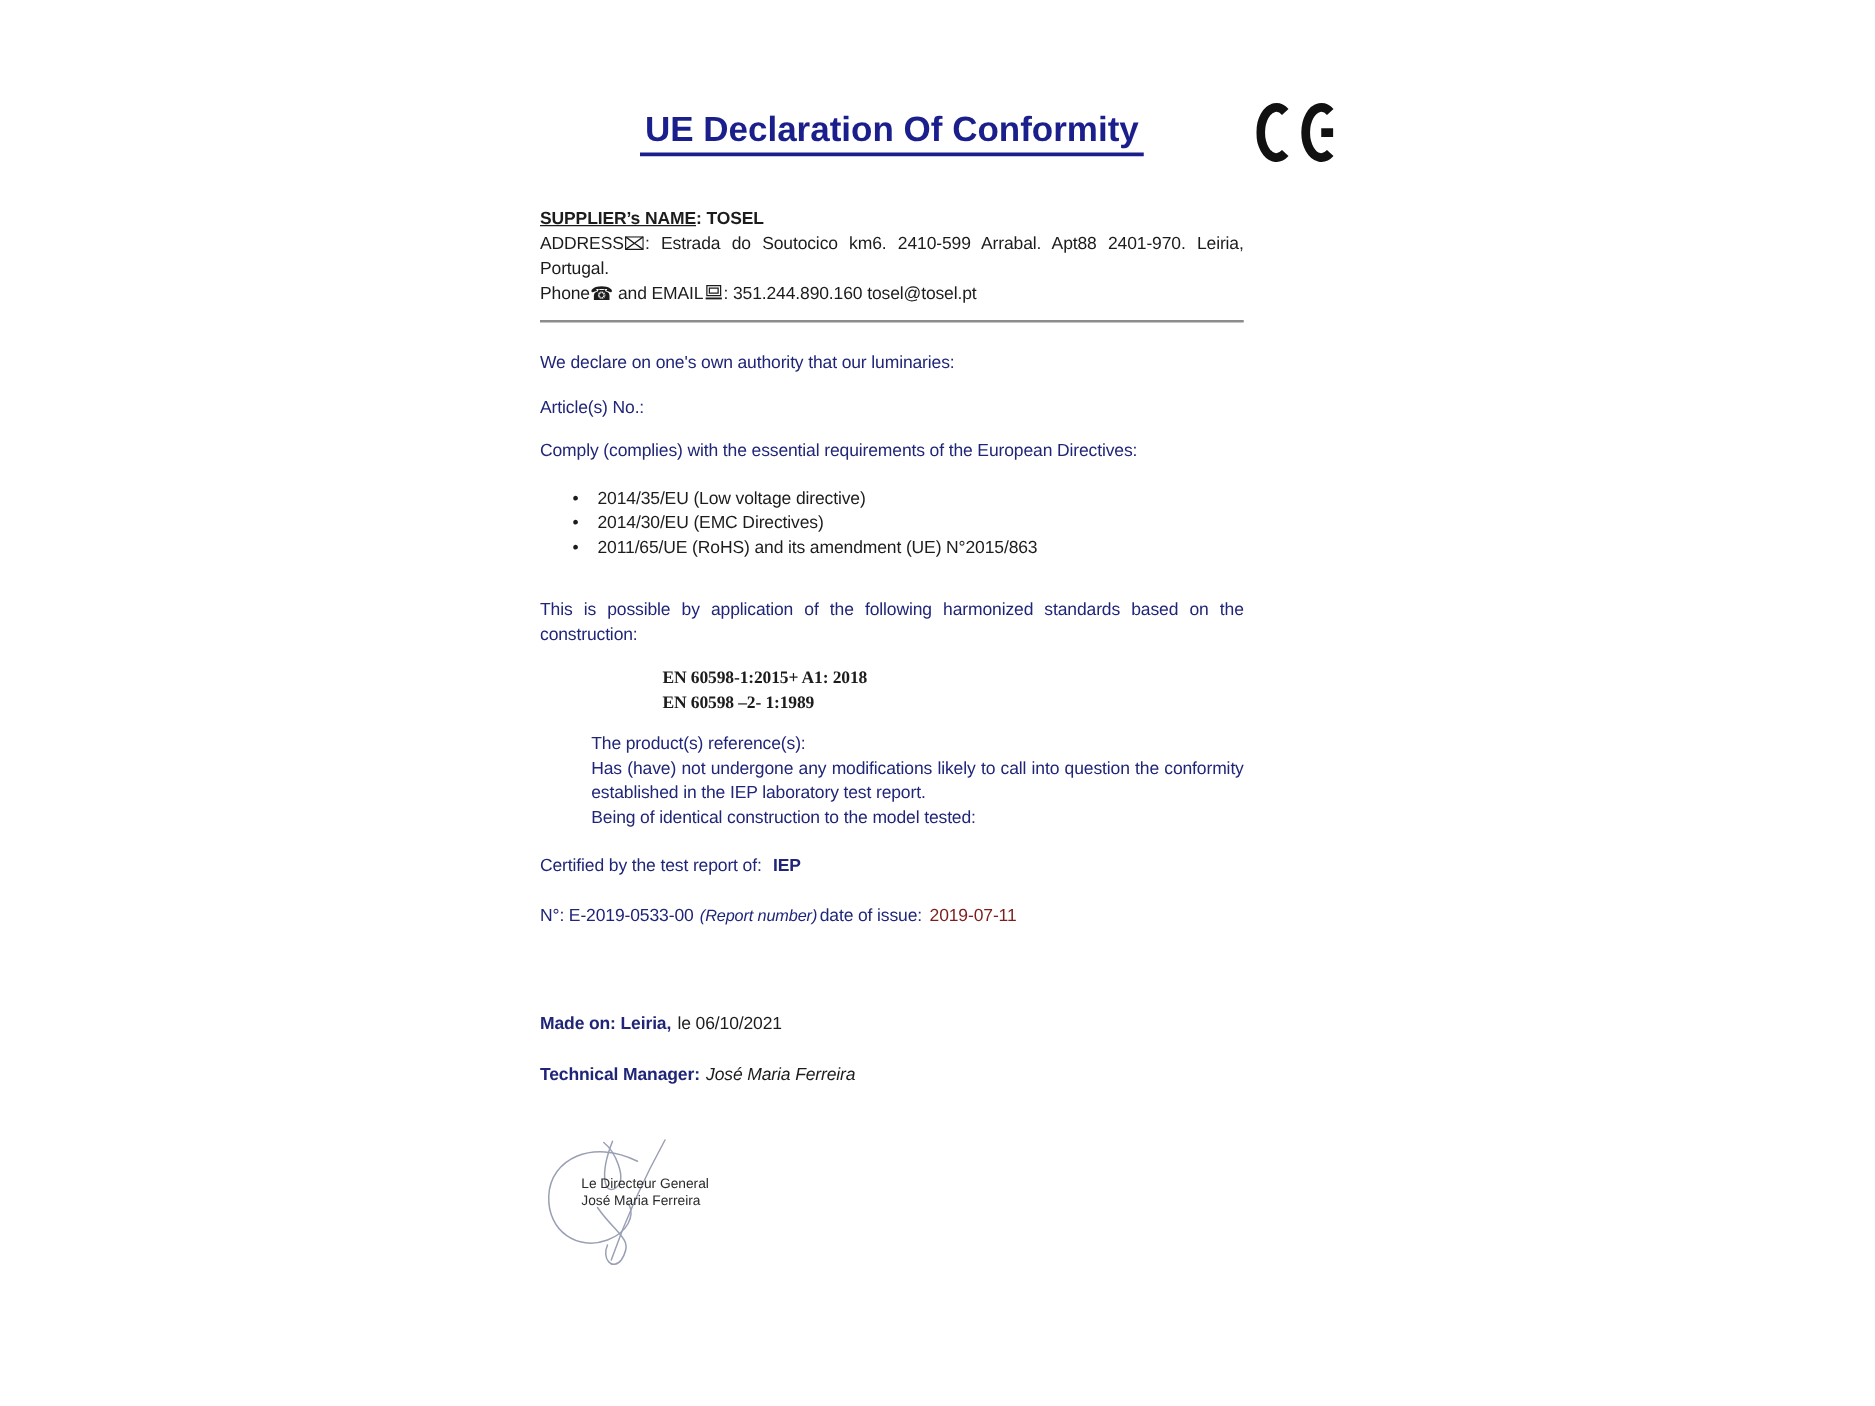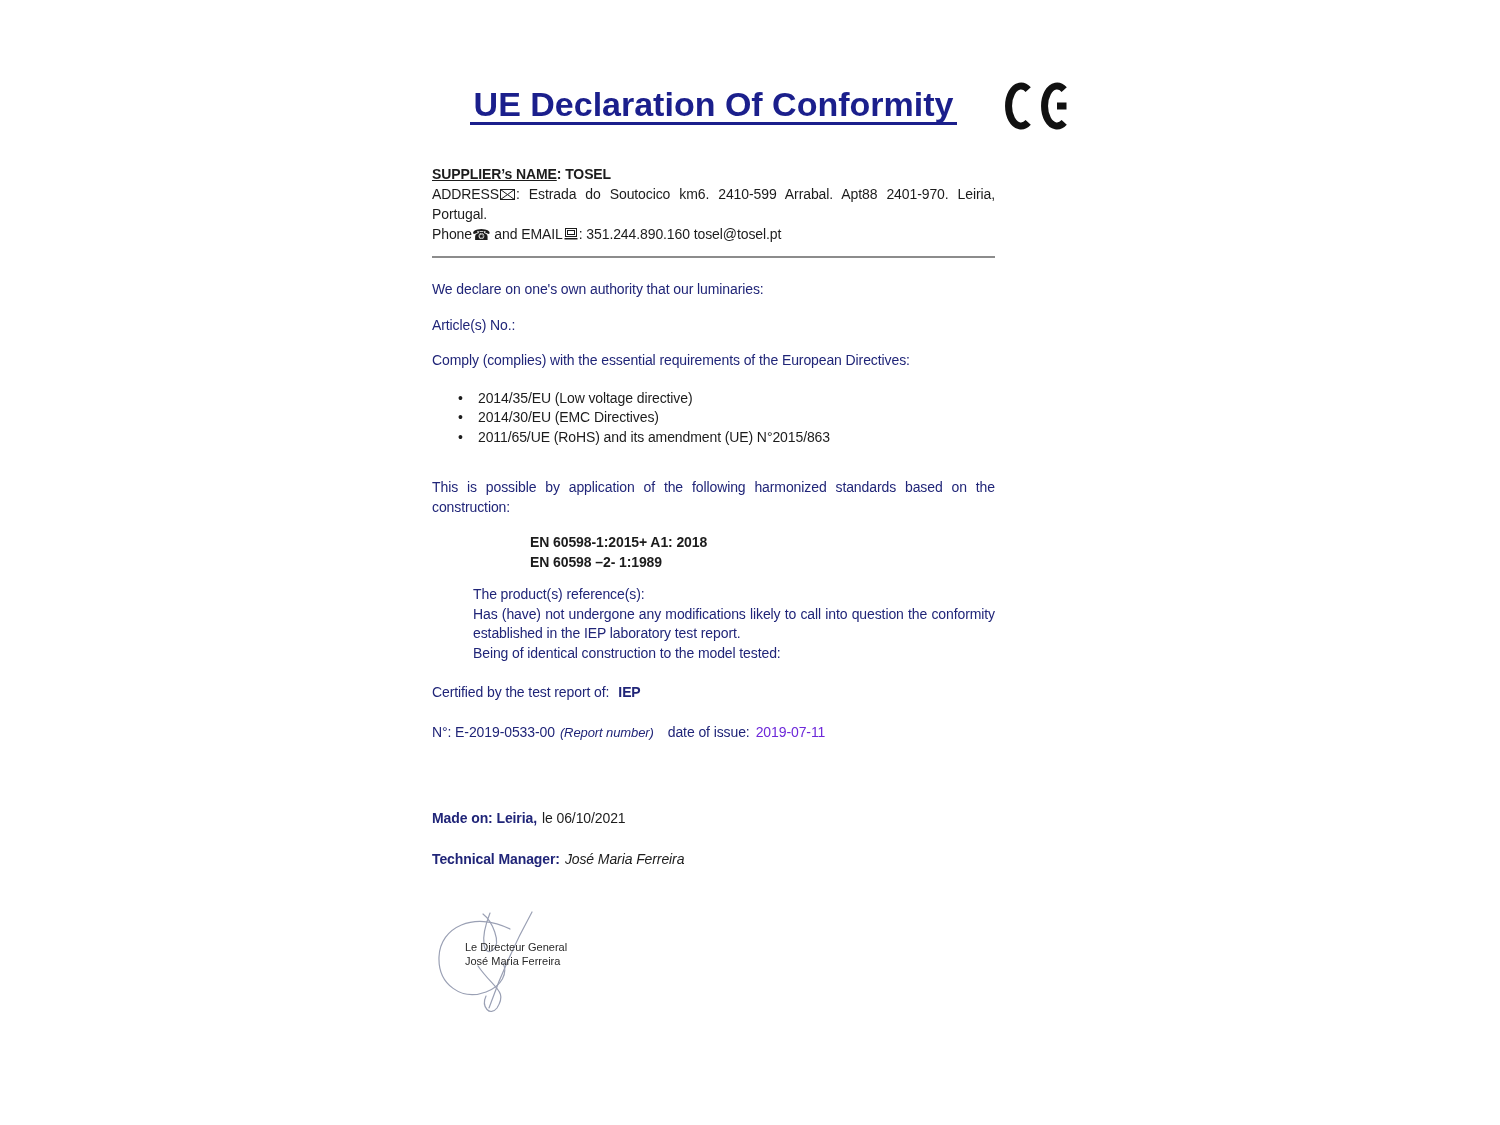--- a/index.html
+++ b/index.html
@@ -15,21 +15,21 @@
     font-size:14px; line-height:19.5px; letter-spacing:-0.1px;
   }
   .navy { color:#202578; }
   .black { color:#1c1c1c; }
   .bold { font-weight:bold; }
   .italic { font-style:italic; }
 
   
   .title-wrap { margin-top:88px; text-align:center; }
   .title {
-    display:inline-block; font-size:34px; line-height:32px; font-weight:bold;
+    display:inline-block; font-size:28px; line-height:32px; font-weight:bold;
     color:#1b1f8c; border-bottom:3px solid #1b1f8c; padding:0 4px 2px 4px;
     letter-spacing:0;
   }
 
   
   .ce-mark { position:absolute; left:1005px; top:82px; }
 
   
   .supplier { margin-top:40px; }
   .supplier-name { font-weight:bold; }
@@ -43,28 +43,28 @@
   
   .p1 { margin-top:22px; }
   .pgap { margin-top:16px; }
   .directive-list { list-style:none; margin-top:18px; }
   .directive-list li { position:relative; padding-left:46px; line-height:19.5px; }
   .directive-list li::before {
     content:"\2022"; position:absolute; left:26px; top:0;
     font-size:14px; color:#1c1c1c;
   }
   .harmonized { margin-top:31px; text-align:justify; }
-  .standards { margin-top:16px; margin-left:98px; font-weight:bold; }
+  .standards { margin-top:16px; margin-left:98px; font-weight:bold;font-family:Liberation Serif, serif; }
   .product-block { margin-top:13px; text-align:justify;margin-left:41px; }
   .certified { margin-top:20px; }
   .certified .value { margin-left:9px;font-weight:bold; }
   .report-line { margin-top:20px; }
   .report-note { font-size:13px; font-style:italic; margin-left:5px; }
-  .issue-label { margin-left:14px; }
-  .issue-date { margin-left:6px; color:#6d28d9; }
+  .issue-label { margin-left:2px; }
+  .issue-date { margin-left:6px; color:#7f1d1d; }
   .made-on { margin-top:67px; }
   .made-on .value, .tech-manager .value { margin-left:5px; }
   .tech-manager { margin-top:21px; }
 
   
   .signature { position:relative; margin-top:40px; height:110px; }
   .signature-text {
     position:absolute; left:33px; top:32px;
     font-family:Liberation Sans, sans-serif; font-size:11px; line-height:13.5px;
     color:#2a2a2a; letter-spacing:0;

